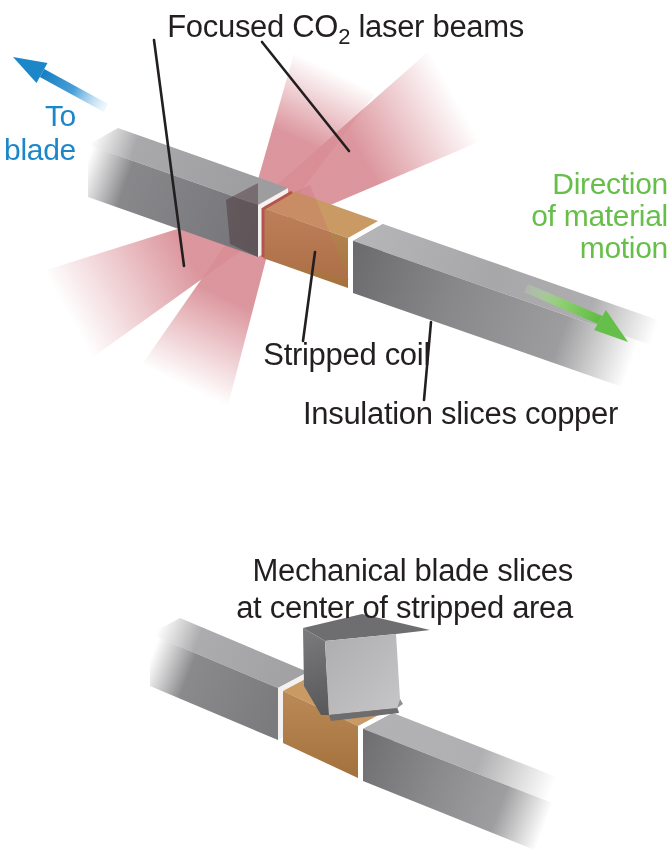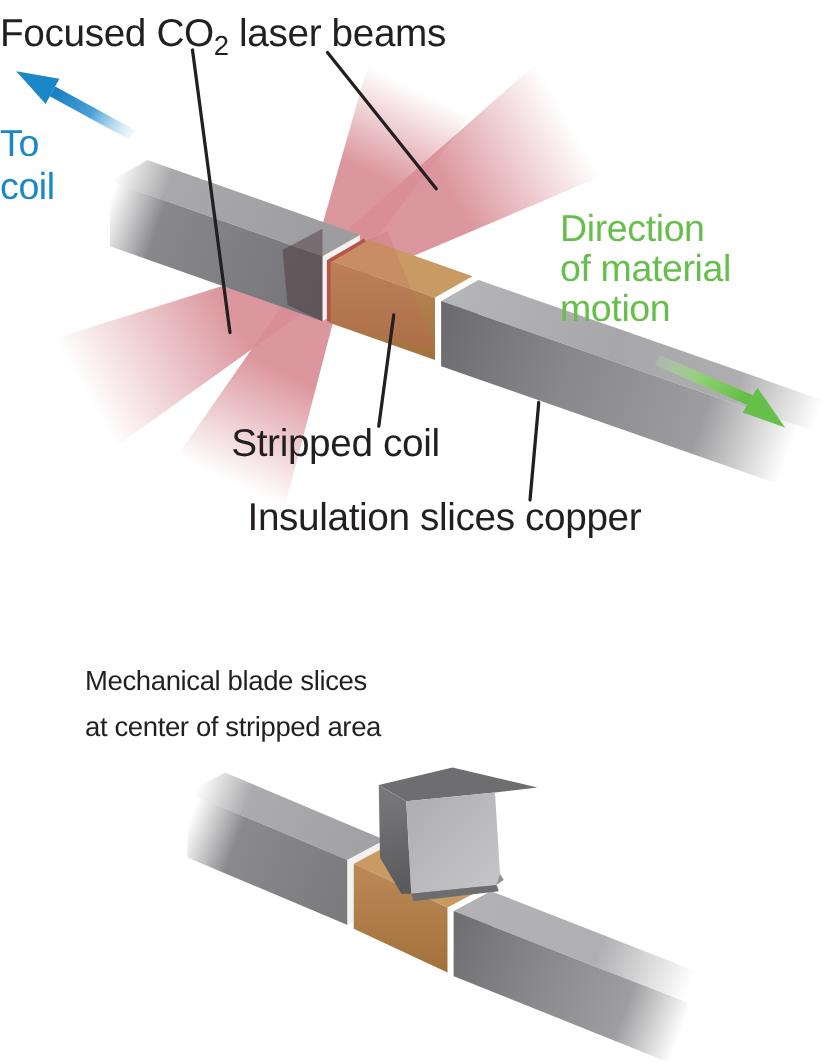--- a/index.html
+++ b/index.html
@@ -1,27 +1,27 @@
 <!DOCTYPE html>
 <html><head>
 <meta charset="utf-8">
 <style>
   html,body{margin:0;padding:0;background:#ffffff;}
   .canvas{position:relative;width:668px;height:851px;background:#ffffff;overflow:hidden;
           font-family:"Liberation Sans","DejaVu Sans",sans-serif;}
   .svg-layer{position:absolute;left:0;}
-  .lbl{position:absolute;color:#231f20;white-space:pre-line;text-align:left;
+  .lbl{position:absolute;color:#231f20;white-space:pre-line;text-align:right;
        line-height:1.16;letter-spacing:-0.3px;}
   .lbl-title{left:0;top:9px;width:524px;font-size:31px;}
   .lbl-title .sub{font-size:22px;vertical-align:-7px;}
   .lbl-tocoil{left:0;top:99px;width:76px;font-size:30px;line-height:34px;color:#1b87c9;}
   .lbl-direction{left:448px;top:168px;width:220px;font-size:30px;line-height:32px;color:#66bf4a;}
   .lbl-stripped{left:185px;top:337px;width:245px;font-size:31px;}
   .lbl-insulation{left:198px;top:396px;width:420px;font-size:31px;}
-  .lbl-caption{left:68px;top:526px;width:505px;font-size:22px;line-height:37px;}
+  .lbl-caption{left:68px;top:552px;width:505px;font-size:31px;line-height:37px;}
 </style>
 </head>
 <body>
 
 <div class="canvas">
 
   <svg class="svg-layer" style="top:0" width="668" height="470" viewBox="0 0 668 470">
     <defs>
       <linearGradient id="gBeamS" gradientUnits="userSpaceOnUse" x1="335" y1="72" x2="185" y2="386">
         <stop offset="0" stop-opacity="0" stop-color="#d98e96"></stop>
@@ -175,21 +175,21 @@
       <polygon points="303,628 325,641 329,715 321,715 304,686" fill="url(#gBladeLeft)"></polygon>
       <polygon points="325,641 396,634 400,699 397,708 329,715" fill="url(#gBladeFront)"></polygon>
       <polygon points="329,715 397,708 399,713 331,721" fill="#6d6d70"></polygon>
       <polygon points="397,708 400,699 403,704" fill="#909093"></polygon>
     </g>
   </svg>
 
   <div class="lbl lbl-title"><span>Focused CO</span><span class="sub">2</span><span> laser beams</span></div>
 
   <div class="lbl lbl-tocoil">To
-coil</div>
+blade</div>
 
   <div class="lbl lbl-direction">Direction
 of material
 motion</div>
 
   <div class="lbl lbl-stripped">Stripped coil</div>
 
   <div class="lbl lbl-insulation">Insulation slices copper</div>
 
   <div class="lbl lbl-caption">Mechanical blade slices

